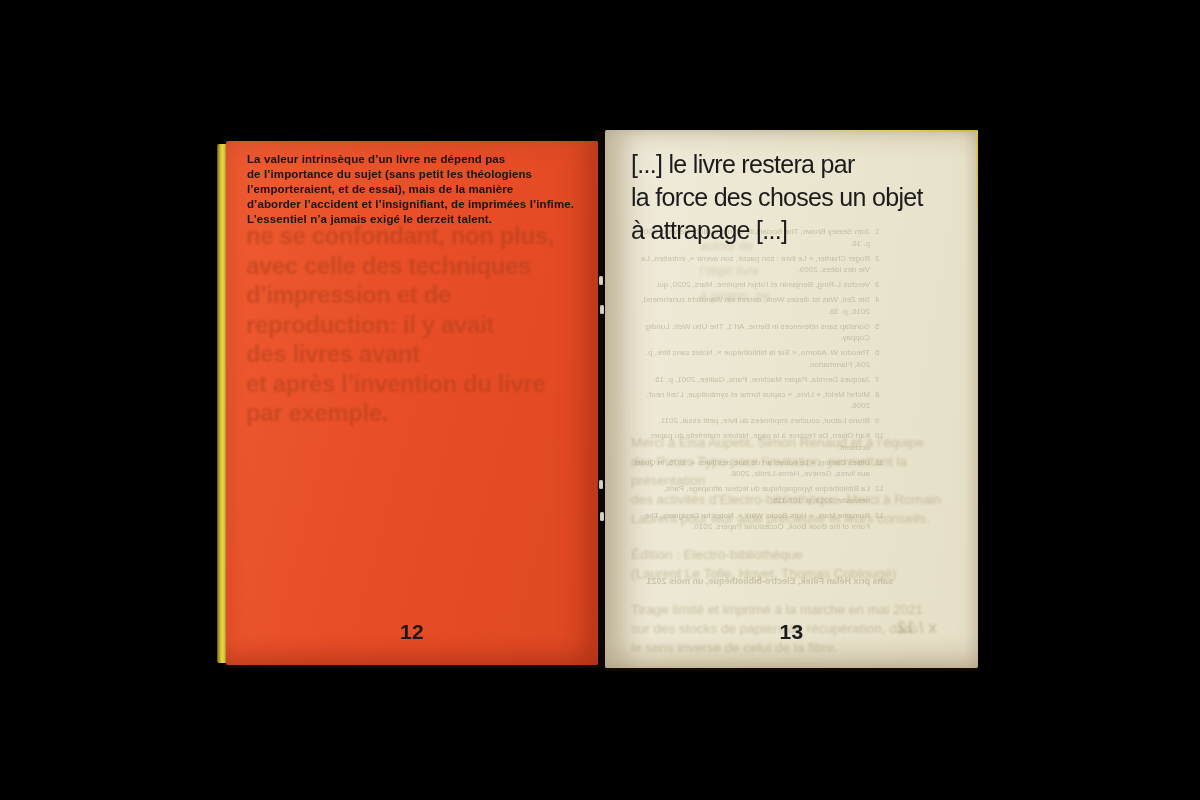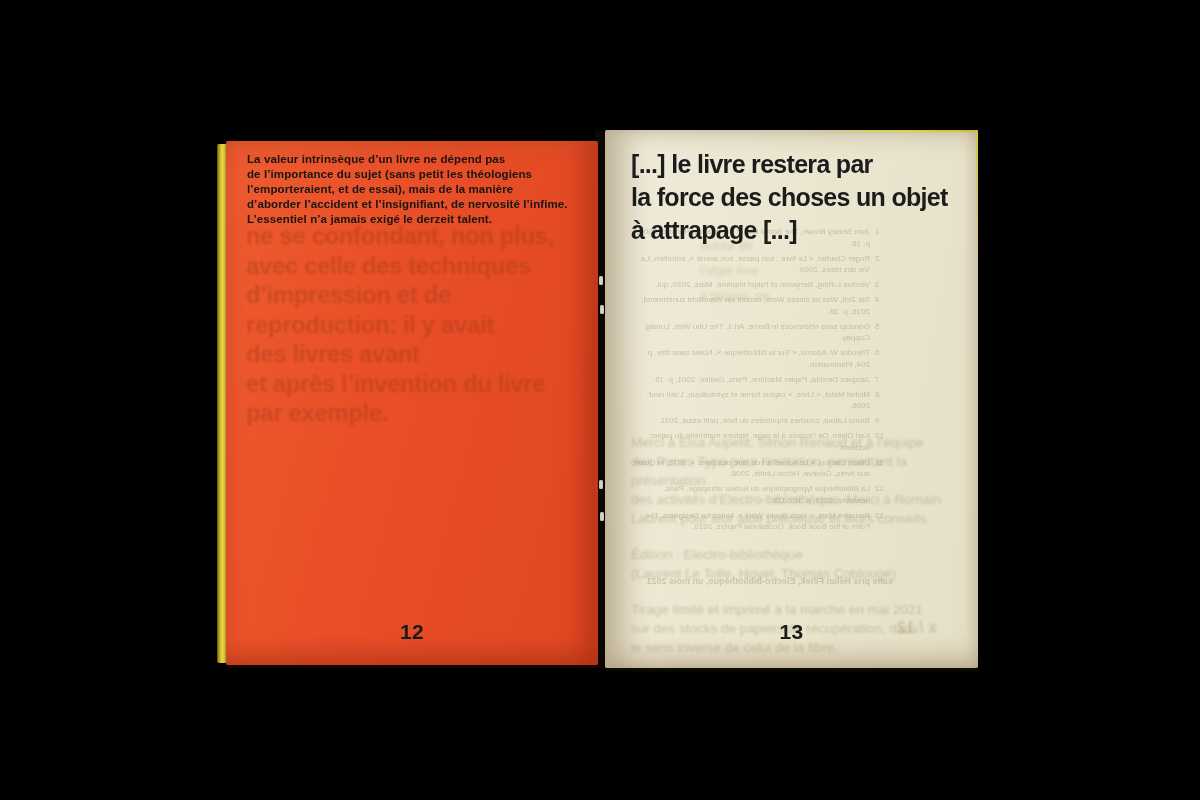--- a/index.html
+++ b/index.html
@@ -34,21 +34,21 @@
   
   .quote{position:absolute;left:21px;top:11px;width:344px;z-index:2;
     font-size:11.5px;line-height:15.1px;font-weight:bold;letter-spacing:.1px;color:#181513;}
   
   .ghost-left{position:absolute;left:20px;top:80px;width:360px;z-index:1;
     font-size:24px;line-height:29.5px;font-weight:bold;letter-spacing:-.4px;
     color:#a03a16;opacity:.42;filter:blur(1.1px);}
 
   
   .headline{position:absolute;left:26px;top:18px;width:345px;z-index:2;
-    font-size:25px;line-height:33px;font-weight:bold;letter-spacing:-.7px;color:#1c1c1c;}
+    font-size:25px;line-height:33px;font-weight:normal;letter-spacing:-.7px;color:#1c1c1c;}
 
   
   .mirrored{transform:scaleX(-1);}
   .ghost-refs{position:absolute;left:24px;top:96px;width:256px;z-index:1;
     color:#857c58;opacity:.38;filter:blur(.4px);font-size:8px;line-height:11.5px;}
   .ghost-ref{display:flex;margin-bottom:3.5px;}
   .ghost-ref .n{flex:0 0 10px;text-align:right;margin-right:5px;}
   .ghost-ref .t{flex:1;}
   .ghost-blurb{position:absolute;left:95px;top:104px;width:190px;z-index:1;
     font-size:12.5px;line-height:25px;color:#9a9066;opacity:.30;filter:blur(1.5px);}
@@ -94,21 +94,21 @@
           <div>des livres avant</div>
           <div>et après l’invention du livre</div>
           <div>par exemple.</div>
         </div>
 
       <div class="quote">
 
       <div>La valeur intrinsèque d’un livre ne dépend pas</div>
           <div>de l’importance du sujet (sans petit les théologiens</div>
           <div>l’emporteraient, et de essai), mais de la manière</div>
-          <div>d’aborder l’accident et l’insignifiant, de nervosité l’infime.</div>
+          <div>d’aborder l’accident et l’insignifiant, de imprimées l’infime.</div>
           <div>L’essentiel n’a jamais exigé le derzeit talent.</div>
         </div>
 
       <div class="pageno pageno-left">12</div>
     </div>
 
     <div class="page page-right">
 
       <div class="ghost-refs mirrored">
 

